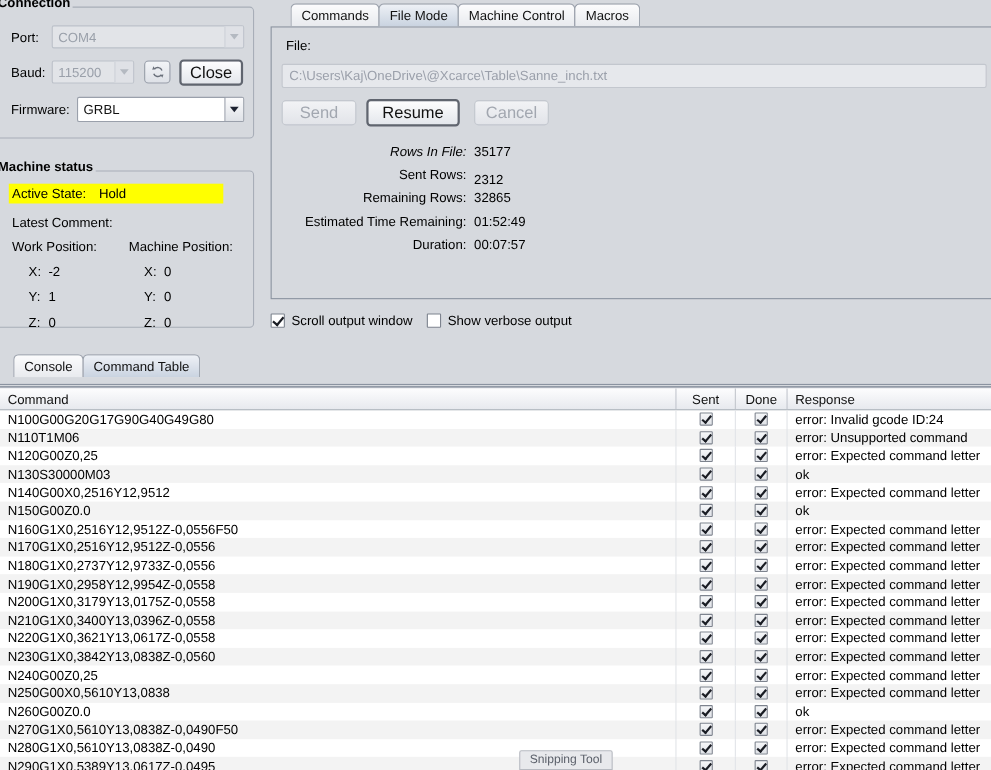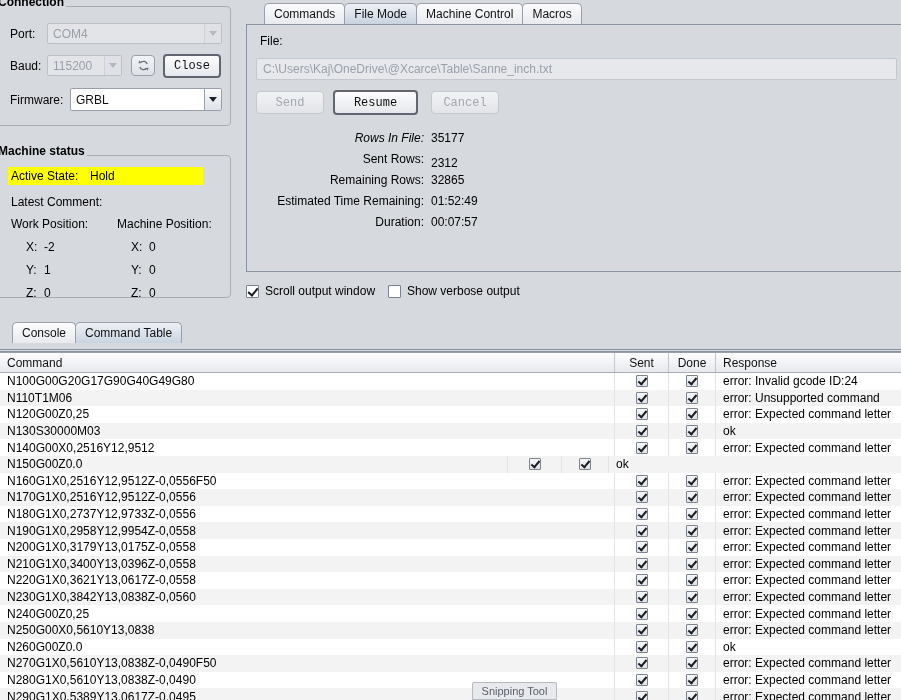--- a/index.html
+++ b/index.html
@@ -45,21 +45,21 @@
   }
   .tri-down { width: 0; height: 0; border-left: 4px solid transparent;
               border-right: 4px solid transparent; }
   .tri-down.on { border-top: 5px solid #1d2230; }
   .tri-down.off { border-top: 5px solid #b4b9c1; }
 
   .btn {
     position: absolute; border: 1px solid #9aa0ab; border-radius: 4px;
     background: linear-gradient(#fdfdfe,#e4e7ec);
     display: flex; align-items: center; justify-content: center;
-    font-size: 12px; color: #111; cursor: default; white-space: nowrap; font-family: Liberation Mono, monospace;
+    font-size: 15px; color: #111; cursor: default; white-space: nowrap;
   }
   .btn.focus { border: 2px solid #60656f; }
   .btn.disabled {
     color: #a2a7b0; background: linear-gradient(#f2f3f5,#e2e4e9);
     border-color: #c4c8cf;
   }
   .btn.flat { background: linear-gradient(#f2f4f7,#dee1e7); }
 
   .textfield {
     position: absolute; border: 1px solid #c3c7ce; border-radius: 2px;
@@ -331,21 +331,21 @@
           <div class="c-cmd" style="width: 615px;">N140G00X0,2516Y12,9512</div>
           <div class="c-chk" style="width: 54px;">
             <span class="tcb"></span>
           </div>
           <div class="c-chk" style="width: 47px;">
             <span class="tcb"></span>
           </div>
           <div class="c-resp" style="flex: 1 1 0%;">error: Expected command letter</div>
         </div>
         <div class="trow alt">
-          <div class="c-cmd" style="width: 508px;">N150G00Z0.0</div>
+          <div class="c-cmd" style="width: 615px;">N150G00Z0.0</div>
           <div class="c-chk" style="width: 54px;">
             <span class="tcb"></span>
           </div>
           <div class="c-chk" style="width: 47px;">
             <span class="tcb"></span>
           </div>
           <div class="c-resp" style="flex: 1 1 0%;">ok</div>
         </div>
         <div class="trow">
           <div class="c-cmd" style="width: 615px;">N160G1X0,2516Y12,9512Z-0,0556F50</div>

